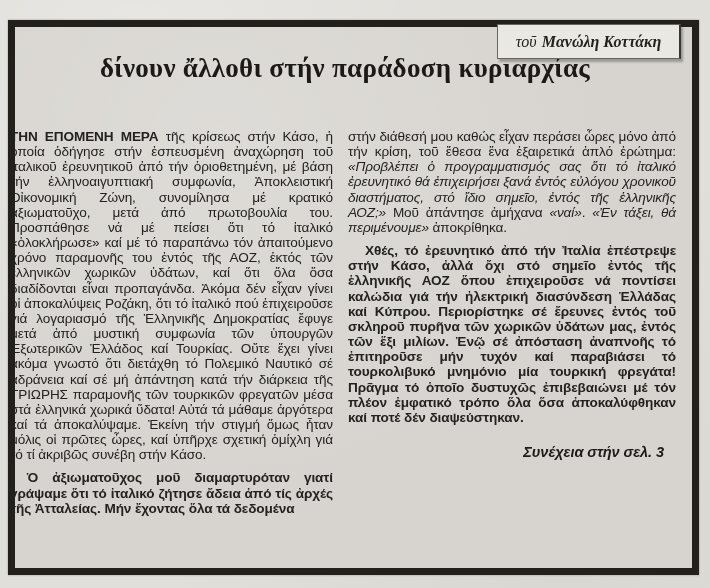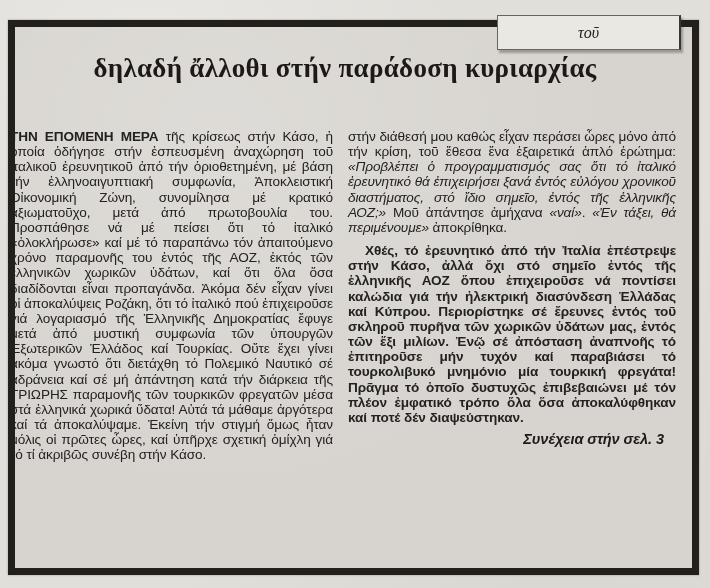--- a/index.html
+++ b/index.html
@@ -19,21 +19,21 @@
   .frame{
     position:absolute;left:8px;top:20px;
     width:677px;height:541px;
     border:7px solid #23201c;
     background:
       radial-gradient(ellipse at 30% 20%, rgba(255,255,255,.18), rgba(255,255,255,0) 60%),
       #d7d4cf;
     box-shadow:0 0 2px rgba(60,55,50,.4);
   }
   .byline-box{
-    position:absolute;left:497px;top:15px;
+    position:absolute;left:497px;top:24px;
     width:181px;height:33px;
     background:#eae8e3;
     border:1px solid #6a645d;
     border-right:2px solid #3a3631;
     box-shadow:2px 3px 2px rgba(45,42,38,.35);
     display:flex;align-items:center;justify-content:center;
     font-family:"Liberation Serif",serif;
     font-style:italic;font-size:16px;color:#24211d;
     white-space:nowrap;
     z-index:3;
@@ -56,45 +56,47 @@
     letter-spacing:-.1px;
   }
   .col-left{left:10px;width:323px;}
   .col-right{left:348px;width:328px;}
   p.para{margin:0;padding:0;}
   p.para + p.para{margin-top:8px;}
   p.para.indent{text-indent:17px;font-weight:bold;}
   .b{font-weight:bold;}
   .i{font-style:italic;}
   .continuation{
-    margin-top:7px;
+    margin-top:20px;
     padding-right:12px;
     text-align:right;
     font-weight:bold;font-style:italic;
     font-size:14.6px;
     color:#1d1b18;
   }
 </style>
 </head>
 <body>
 
 <div class="page">
 
   <div class="frame"></div>
 
   <div class="byline-box">
     <span>τοῦ</span>
+    <span class="name">Μανώλη Κοττάκη</span>
   </div>
 
   <div class="title">
-    <div>δηλαδή ἄλλοθι στήν παράδοση κυριαρχίας</div>
+    <div>δίνουν ἄλλοθι στήν παράδοση κυριαρχίας</div>
   </div>
 
   <div class="body-col col-left">
       <p class="para"><span class="b">ΤΗΝ ΕΠΟΜΕΝΗ ΜΕΡΑ</span><span> τῆς κρίσεως στήν Κάσο, ἡ ὁποία ὁδήγησε στήν ἑσπευσμένη ἀναχώρηση τοῦ ἰταλικοῦ ἐρευνητικοῦ ἀπό τήν ὁριοθετημένη, μέ βάση τήν ἑλληνοαιγυπτιακή συμφωνία, Ἀποκλειστική Οἰκονομική Ζώνη, συνομίλησα μέ κρατικό ἀξιωματοῦχο, μετά ἀπό πρωτοβουλία του. Προσπάθησε νά μέ πείσει ὅτι τό ἰταλικό «ὁλοκλήρωσε» καί μέ τό παραπάνω τόν ἀπαιτούμενο χρόνο παραμονῆς του ἐντός τῆς ΑΟΖ, ἐκτός τῶν ἑλληνικῶν χωρικῶν ὑδάτων, καί ὅτι ὅλα ὅσα διαδίδονται εἶναι προπαγάνδα. Ἀκόμα δέν εἶχαν γίνει οἱ ἀποκαλύψεις Ροζάκη, ὅτι τό ἰταλικό πού ἐπιχειροῦσε γιά λογαριασμό τῆς Ἑλληνικῆς Δημοκρατίας ἔφυγε μετά ἀπό μυστική συμφωνία τῶν ὑπουργῶν Ἐξωτερικῶν Ἑλλάδος καί Τουρκίας. Οὔτε ἔχει γίνει ἀκόμα γνωστό ὅτι διετάχθη τό Πολεμικό Ναυτικό σέ ἀδράνεια καί σέ μή ἀπάντηση κατά τήν διάρκεια τῆς ΤΡΙΩΡΗΣ παραμονῆς τῶν τουρκικῶν φρεγατῶν μέσα στά ἑλληνικά χωρικά ὕδατα! Αὐτά τά μάθαμε ἀργότερα καί τά ἀποκαλύψαμε. Ἐκείνη τήν στιγμή ὅμως ἦταν μόλις οἱ πρῶτες ὧρες, καί ὑπῆρχε σχετική ὁμίχλη γιά τό τί ἀκριβῶς συνέβη στήν Κάσο.</span></p>
+      <p class="para indent"><span>Ὁ ἀξιωματοῦχος μοῦ διαμαρτυρόταν γιατί γράψαμε ὅτι τό ἰταλικό ζήτησε ἄδεια ἀπό τίς ἀρχές τῆς Ἀτταλείας. Μήν ἔχοντας ὅλα τά δεδομένα</span></p>
     </div>
 
   <div class="body-col col-right">
   <p class="para"><span>στήν διάθεσή μου καθώς εἶχαν περάσει ὧρες μόνο ἀπό τήν κρίση, τοῦ ἔθεσα ἕνα ἐξαιρετικά ἁπλό ἐρώτημα: </span><span class="i">«Προβλέπει ὁ προγραμματισμός σας ὅτι τό ἰταλικό ἐρευνητικό θά ἐπιχειρήσει ξανά ἐντός εὐλόγου χρονικοῦ διαστήματος, στό ἴδιο σημεῖο, ἐντός τῆς ἑλληνικῆς ΑΟΖ;»</span><span> Μοῦ ἀπάντησε ἀμήχανα </span><span class="i">«ναί»</span><span>. </span><span class="i">«Ἐν τάξει, θά περιμένουμε»</span><span> ἀποκρίθηκα.</span></p>
       <p class="para indent"><span>Χθές, τό ἐρευνητικό ἀπό τήν Ἰταλία ἐπέστρεψε στήν Κάσο, ἀλλά ὄχι στό σημεῖο ἐντός τῆς ἑλληνικῆς ΑΟΖ ὅπου ἐπιχειροῦσε νά ποντίσει καλώδια γιά τήν ἠλεκτρική διασύνδεση Ἑλλάδας καί Κύπρου. Περιορίστηκε σέ ἔρευνες ἐντός τοῦ σκληροῦ πυρῆνα τῶν χωρικῶν ὑδάτων μας, ἐντός τῶν ἕξι μιλίων. Ἐνῷ σέ ἀπόσταση ἀναπνοῆς τό ἐπιτηροῦσε μήν τυχόν καί παραβιάσει τό τουρκολιβυκό μνημόνιο μία τουρκική φρεγάτα! Πρᾶγμα τό ὁποῖο δυστυχῶς ἐπιβεβαιώνει μέ τόν πλέον ἐμφατικό τρόπο ὅλα ὅσα ἀποκαλύφθηκαν καί ποτέ δέν διαψεύστηκαν.</span></p>
       <div class="continuation">Συνέχεια στήν σελ. 3</div>
     </div>
 
 </div>
 

